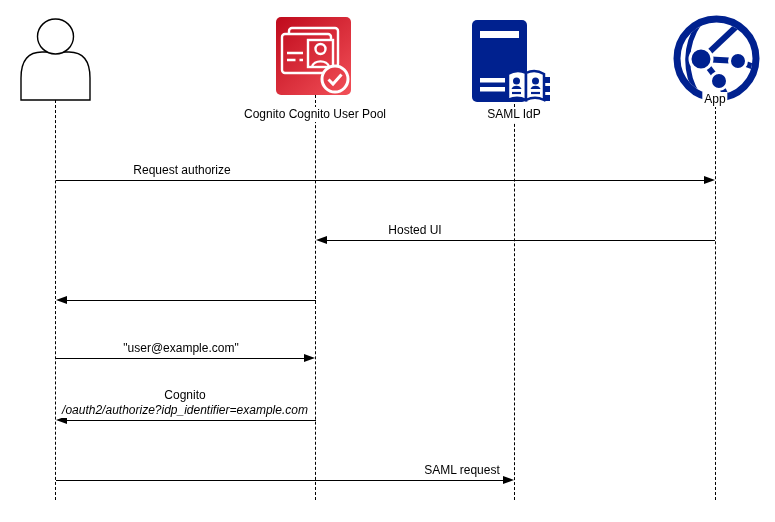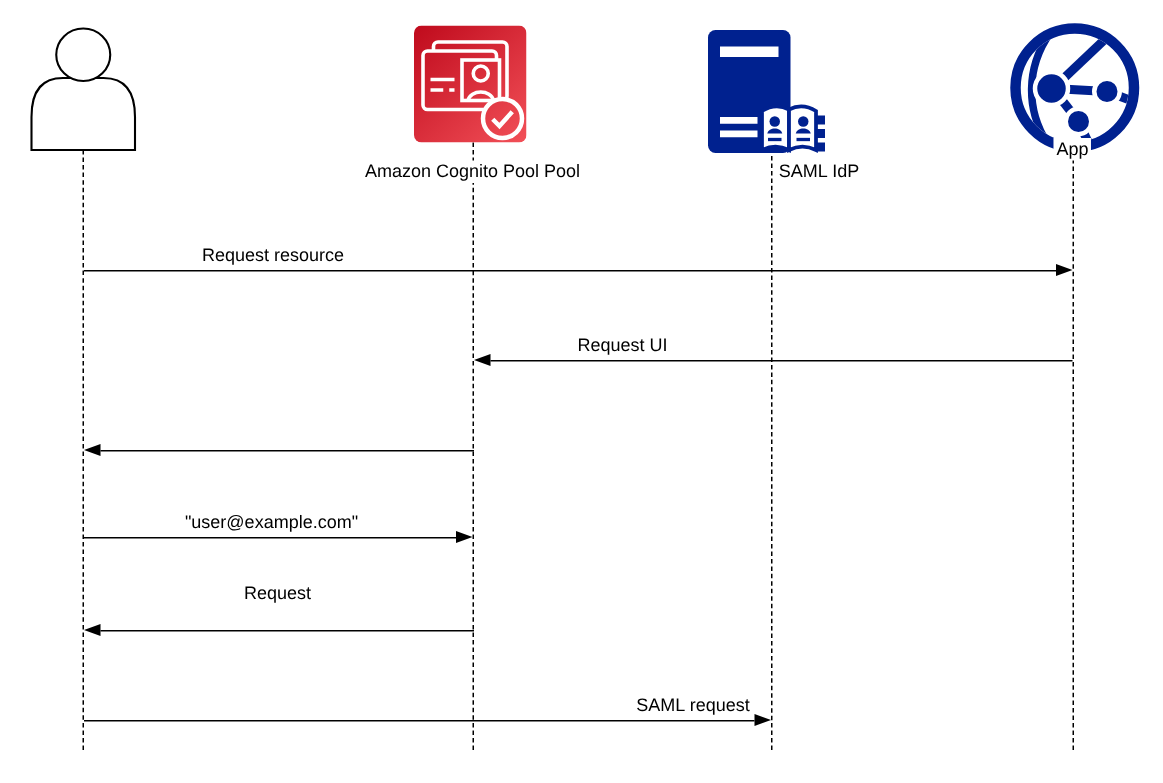--- a/index.html
+++ b/index.html
@@ -52,42 +52,42 @@
       <rect x="13" y="11" width="49" height="39" rx="3" fill="none" stroke="#ffffff" stroke-width="2.4"></rect>
       <rect x="6" y="17" width="49" height="39" rx="3" fill="url(#cg)" stroke="#ffffff" stroke-width="2.4"></rect>
       <rect x="32" y="23" width="25" height="27" fill="url(#cg)" stroke="#ffffff" stroke-width="2.4"></rect>
       <circle cx="44.5" cy="32" r="5" fill="none" stroke="#ffffff" stroke-width="2.4"></circle>
       <path d="M36 50 C37.5 42.5 51.5 42.5 53 50" fill="none" stroke="#ffffff" stroke-width="2.4"></path>
       <path d="M11 36 H27 M11 43 H19.5 M23.5 43 H27" stroke="#ffffff" stroke-width="2.4"></path>
       <circle cx="59" cy="62" r="13" fill="url(#cg)" stroke="#ffffff" stroke-width="3"></circle>
       <path d="M52.5 62.5 L57 67 L65.5 57.5" fill="none" stroke="#ffffff" stroke-width="3"></path>
     </svg>
   </div>
-  <div class="actor-label" style="left:315px;top:107px;">Amazon Cognito Pool Pool</div>
+  <div class="actor-label" style="left:315px;top:107px;">Cognito Cognito User Pool</div>
 
   <div class="abs" style="left:470px;top:16px;width:88px;height:88px;z-index:3;">
     <svg width="88" height="88" viewBox="0 0 88 88">
       <rect x="2" y="4" width="55" height="82" rx="5" fill="#00218F"></rect>
       <rect x="10" y="15" width="39" height="7" fill="#ffffff"></rect>
       <rect x="10" y="62" width="25" height="4.5" fill="#ffffff"></rect>
       <rect x="10" y="71" width="25" height="4.5" fill="#ffffff"></rect>
       <rect x="74" y="61" width="6" height="6" fill="#00218F"></rect>
       <rect x="74" y="70" width="6" height="6" fill="#00218F"></rect>
       <rect x="74" y="79" width="6" height="6" fill="#00218F"></rect>
       <path d="M38 58 Q47 52.5 56 57 L56 84 Q47 79.5 38 84 Z" fill="#ffffff" stroke="#00218F" stroke-width="2.5"></path>
       <path d="M74 58 Q65 52.5 56 57 L56 84 Q65 79.5 74 84 Z" fill="#ffffff" stroke="#00218F" stroke-width="2.5"></path>
       <circle cx="46.5" cy="65" r="3.5" fill="#00218F"></circle>
       <path d="M41.5 73 C42.5 68.5 50.5 68.5 51.5 73 Z" fill="#00218F"></path>
       <path d="M42 77 H51" stroke="#00218F" stroke-width="2.2"></path>
       <circle cx="65.5" cy="65" r="3.5" fill="#00218F"></circle>
       <path d="M60.5 73 C61.5 68.5 69.5 68.5 70.5 73 Z" fill="#00218F"></path>
       <path d="M61 77 H70" stroke="#00218F" stroke-width="2.2"></path>
     </svg>
   </div>
-  <div class="actor-label" style="left:514px;top:107px;margin-left:32px;">SAML IdP</div>
+  <div class="actor-label" style="left:514px;top:107px;">SAML IdP</div>
 
   <div class="abs" style="left:673px;top:15px;width:87px;height:87px;z-index:3;">
     <svg width="87" height="87" viewBox="0 0 87 87">
       <defs>
         <clipPath id="appclip">
             <circle cx="43.5" cy="43.5" r="36"></circle>
           </clipPath>
       </defs>
       <circle cx="43.5" cy="43.5" r="39.5" fill="#ffffff" stroke="#00218F" stroke-width="7"></circle>
       <g clip-path="url(#appclip)" stroke="#00218F" fill="none">
@@ -98,36 +98,37 @@
         <path d="M65 46 L81 52" stroke-width="6"></path>
         <path d="M46 66 L53 81" stroke-width="6"></path>
       </g>
       <circle cx="28" cy="44" r="11" fill="#00218F" stroke="#ffffff" stroke-width="3"></circle>
       <circle cx="65" cy="46" r="8.5" fill="#00218F" stroke="#ffffff" stroke-width="3"></circle>
       <circle cx="46" cy="66" r="8.5" fill="#00218F" stroke="#ffffff" stroke-width="3"></circle>
     </svg>
   </div>
   <div class="actor-label" style="left:715px;top:92px;">App</div>
 
-  <div class="mlabel" style="left:182px;top:163px;">Request resource</div>
+  <div class="mlabel" style="left:182px;top:163px;">Request authorize</div>
   <div class="mline" style="left:56px;top:180px;width:649px;"></div>
   <div class="ah r" style="left:704px;top:176px;"></div>
 
-  <div class="mlabel" style="left:415px;top:223px;">Request UI</div>
+  <div class="mlabel" style="left:415px;top:223px;">Hosted UI</div>
   <div class="mline" style="left:327px;top:240px;width:388px;"></div>
   <div class="ah l" style="left:316px;top:236px;"></div>
 
   <div class="mline" style="left:67px;top:300px;width:249px;"></div>
   <div class="ah l" style="left:56px;top:296px;"></div>
 
   <div class="mlabel" style="left:181px;top:341px;">"user@example.com"</div>
   <div class="mline" style="left:56px;top:358px;width:248px;"></div>
   <div class="ah r" style="left:304px;top:354px;"></div>
 
-  <div class="mlabel" style="left:185px;top:388px;">Request</div>
+  <div class="mlabel" style="left:185px;top:388px;">Cognito</div>
+  <div class="mlabel it" style="left:185px;top:403px;">/oauth2/authorize?idp_identifier=example.com</div>
   <div class="mline" style="left:67px;top:420px;width:249px;"></div>
   <div class="ah l" style="left:56px;top:416px;"></div>
 
   <div class="mlabel" style="left:414px;top:463px;margin-left:48px;">SAML request</div>
   <div class="mline" style="left:56px;top:480px;width:447px;"></div>
   <div class="ah r" style="left:503px;top:476px;"></div>
 
 </div>
 
 </body></html>

